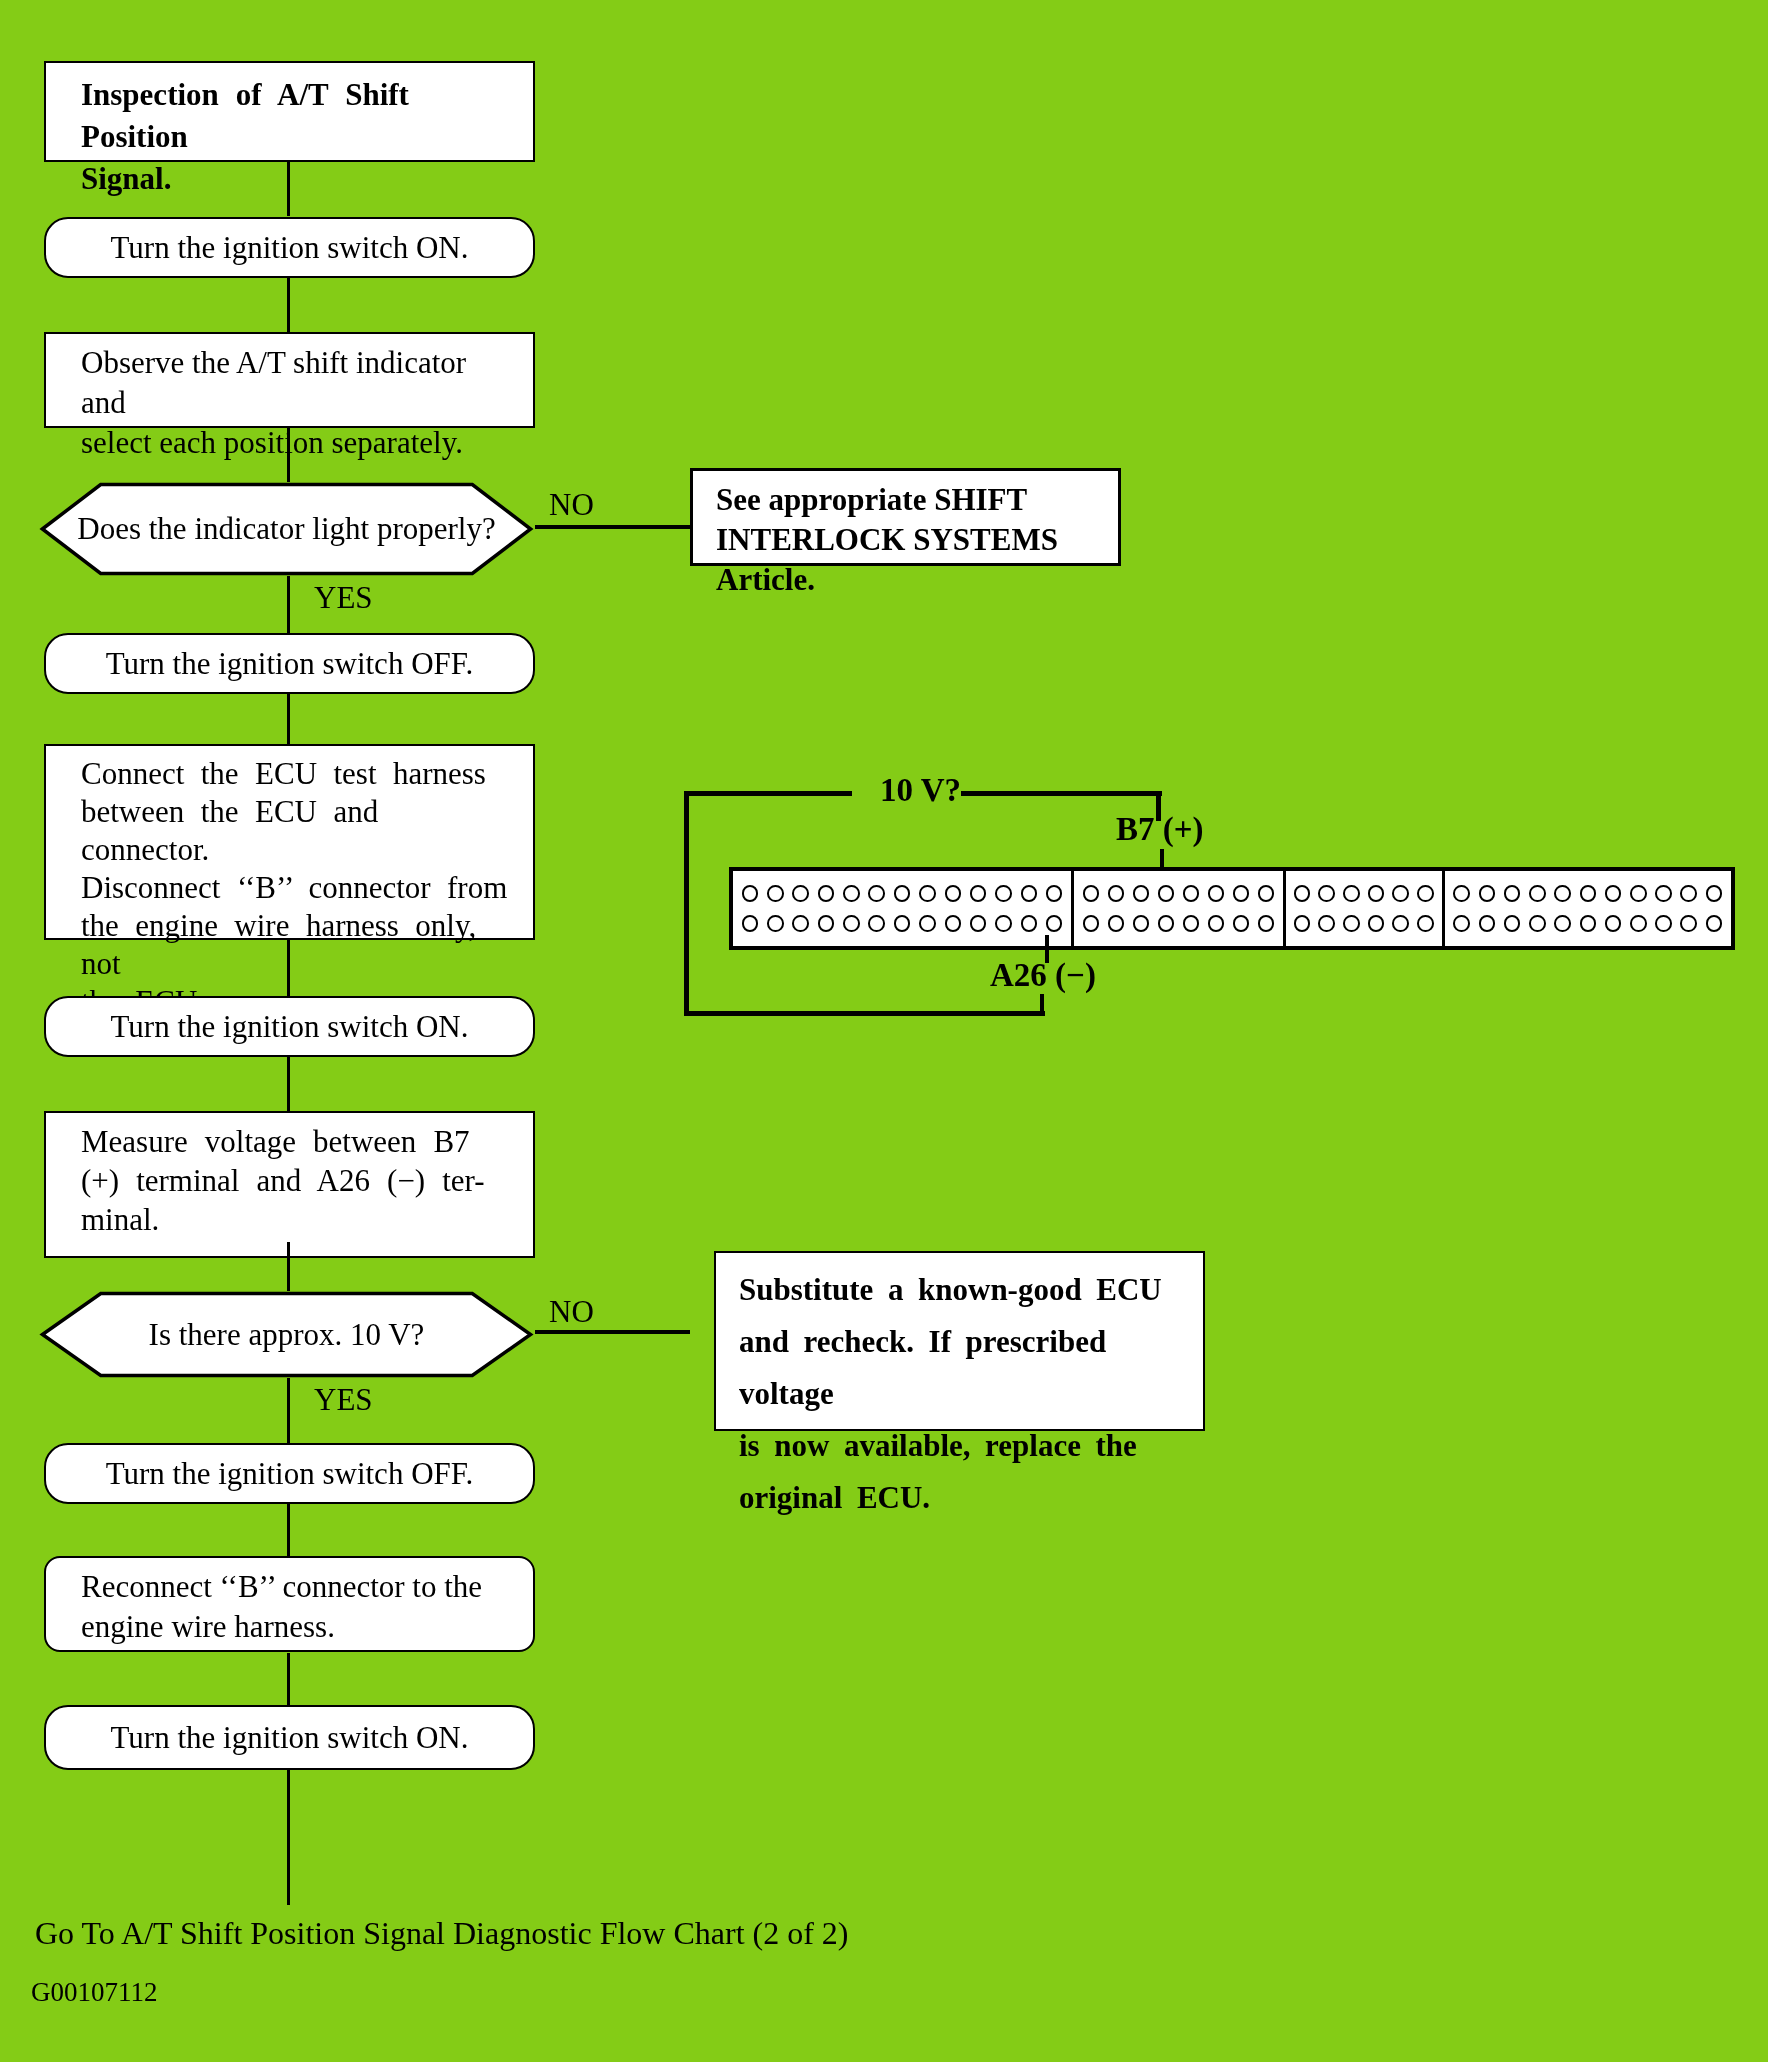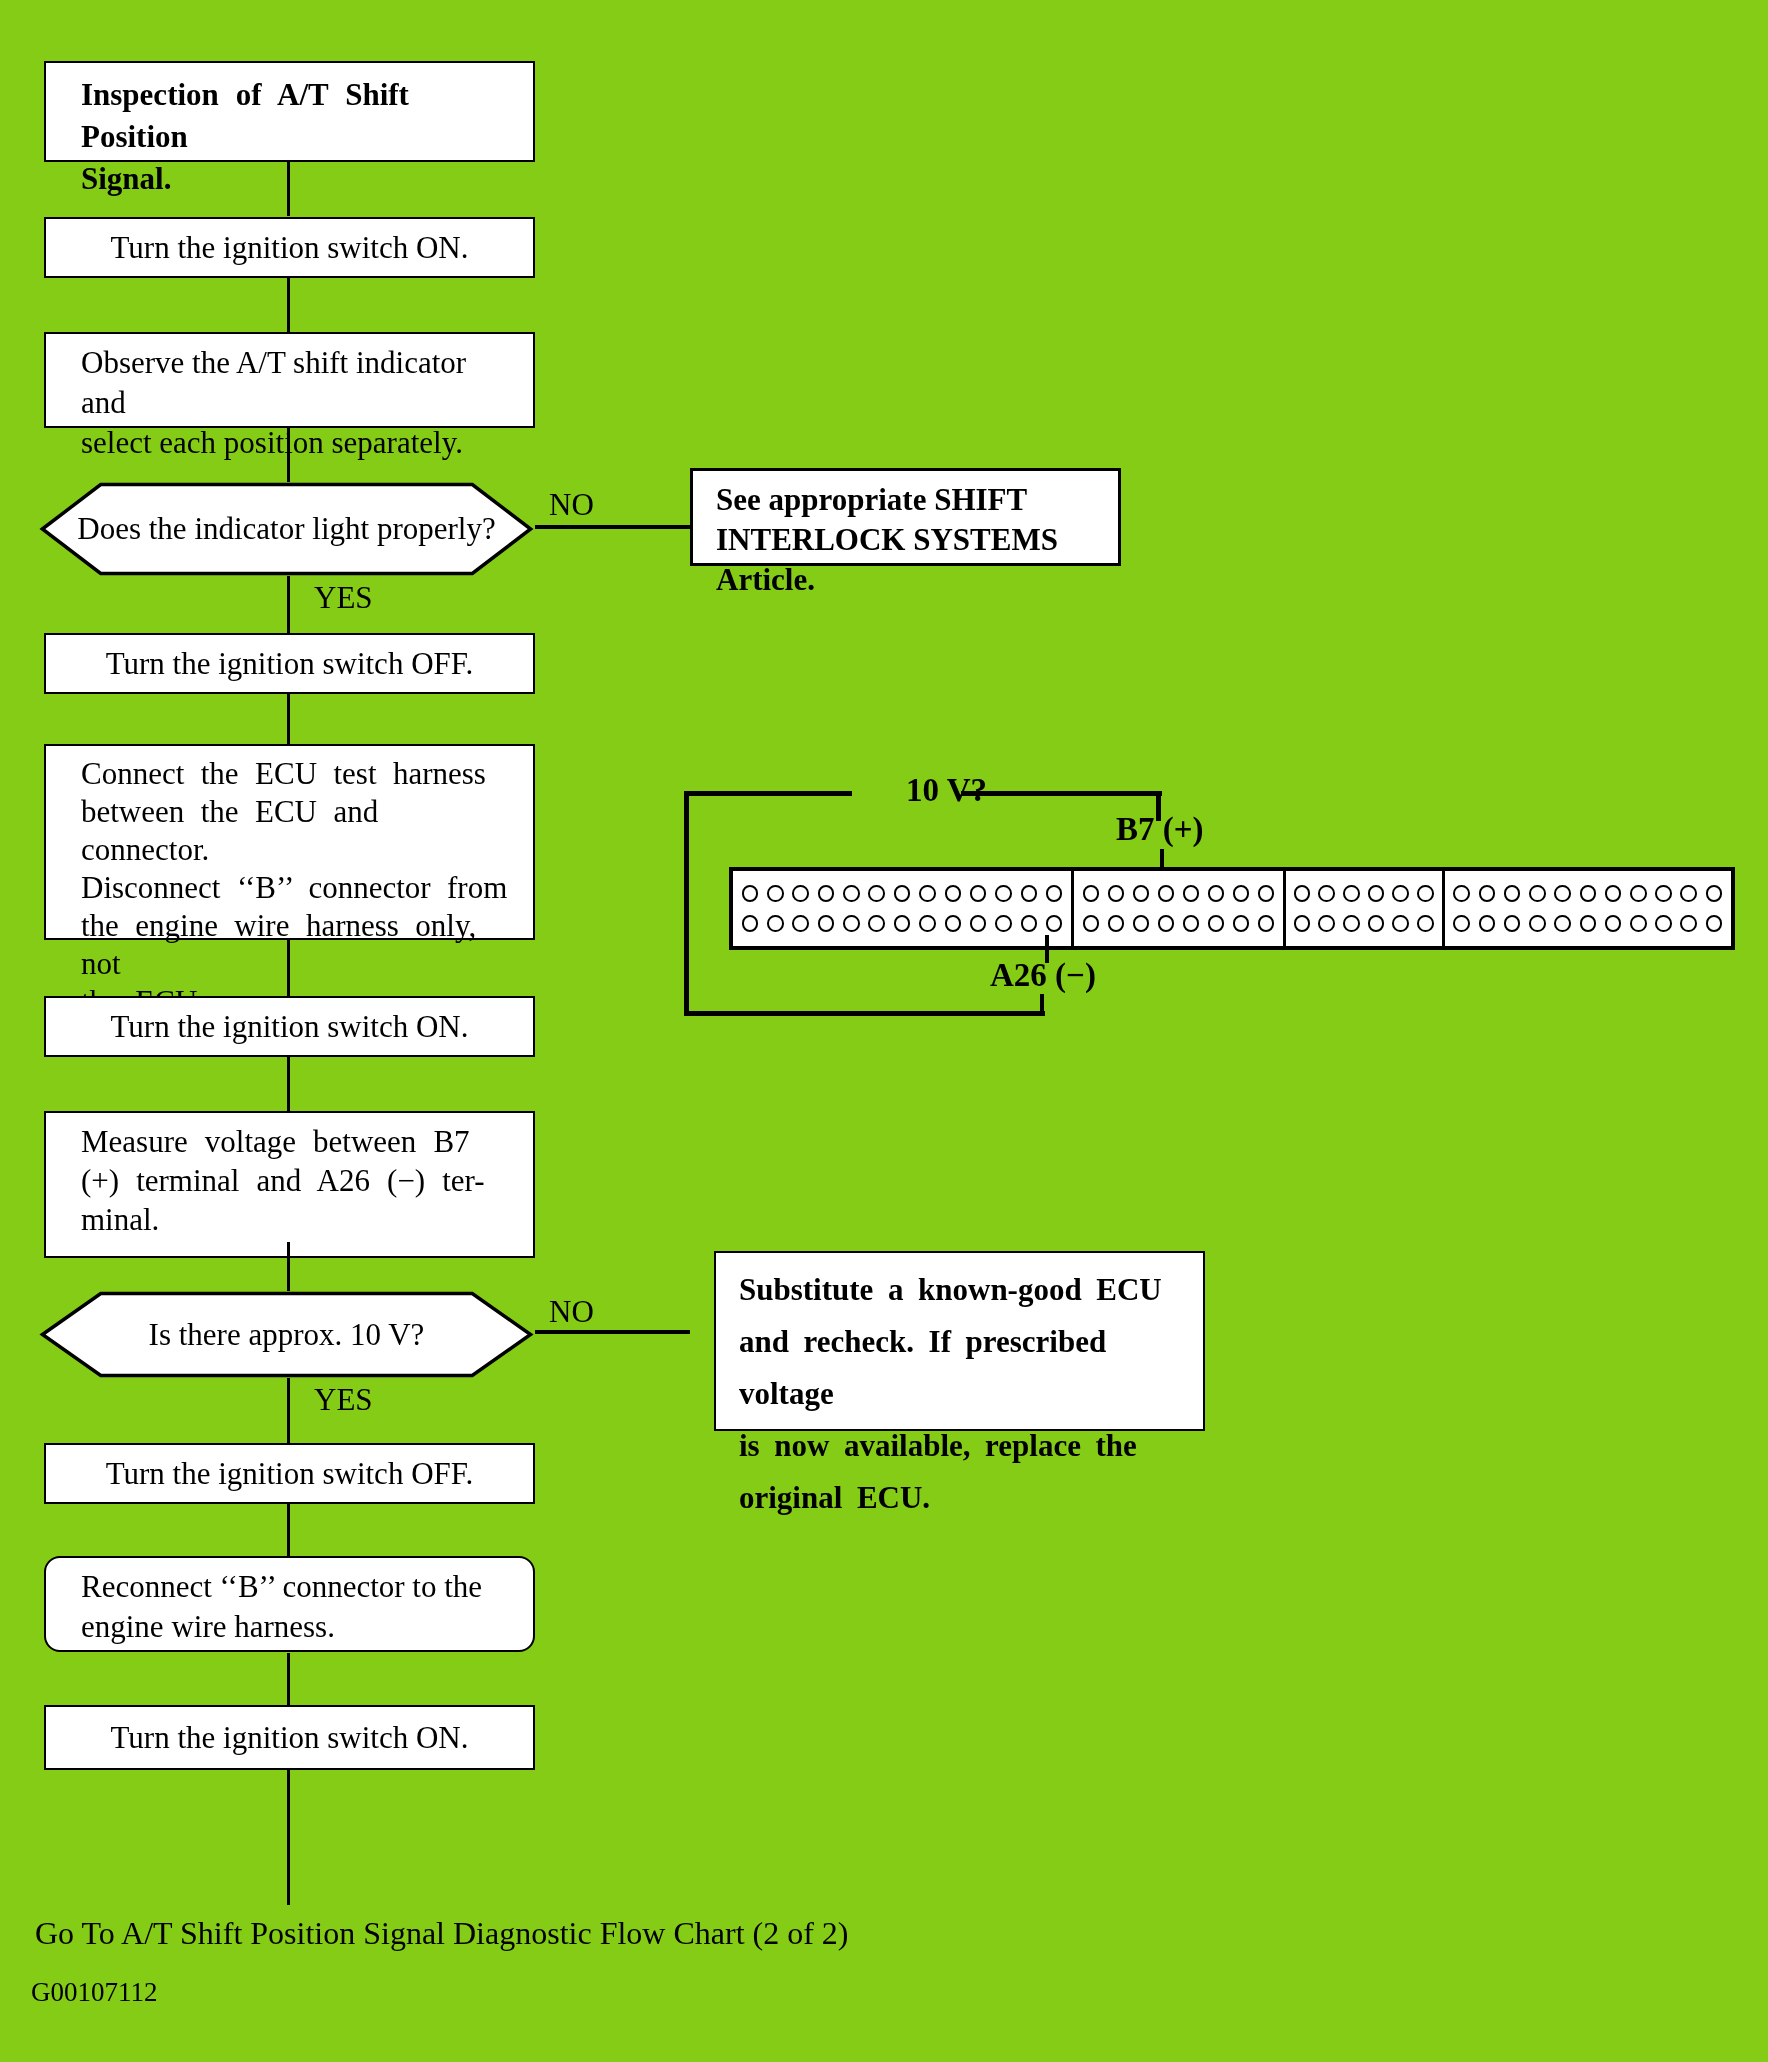--- a/index.html
+++ b/index.html
@@ -5,21 +5,21 @@
   html,body { margin:0; padding:0; background:#ffffff; }
   #canvas {
     position:relative; width:1769px; height:2062px; background:#84cc16;
     font-family:Liberation Serif, serif; color:#000;
   }
   .box {
     position:absolute; box-sizing:border-box; background:#fff;
     border:2.6px solid #000; font-size:31px; color:#000;
   }
   .box.heavy { border-width:3.5px; }
-  .single { display:flex; align-items:center; justify-content:center; }
+  .single { display:flex; align-items:center; justify-content:center;border-radius:24px; }
   .multi  { white-space:pre-line; }
   .bold   { font-weight:bold; }
   .vline, .hline { position:absolute; background:#000; }
   .lbl { position:absolute; font-size:31px; }
   .blbl { position:absolute; font-size:33px; font-weight:bold; white-space:nowrap; }
   .hexwrap { position:absolute; }
   .hexwrap svg { position:absolute; left:0; top:0; }
   .hextext {
     position:absolute; left:0; top:0; right:0; bottom:0;
     display:flex; align-items:center; justify-content:center; font-size:31px;
@@ -122,21 +122,21 @@
 engine wire harness.</div>
 
   <div class="vline" style="left:287px; top:1653px; width:2.6px; height:52px;"></div>
 
   <div class="box single" style="left:44px; top:1705px; width:491px; height:65px;">Turn the ignition switch ON.</div>
 
   <div class="vline" style="left:287px; top:1770px; width:2.6px; height:135px;"></div>
 
   <div class="vline" style="left:684px; top:791px; width:5.2px; height:225px;"></div>
   <div class="hline" style="left:684px; top:791px; width:168px; height:5.2px;"></div>
-  <div class="blbl" style="left:906px; top:772px;">10 V?</div>
+  <div class="blbl" style="left:880px; top:772px;">10 V?</div>
   <div class="hline" style="left:961px; top:791px; width:201px; height:5.2px;"></div>
   <div class="vline" style="left:1156px; top:791px; width:5.2px; height:30px;"></div>
 
   <div class="blbl" style="left:1116px; top:811px;">B7 (+)</div>
   <div class="vline" style="left:1160px; top:849px; width:4.4px; height:40px;"></div>
 
   <div class="connector">
       <div class="cn-sec" style="flex-grow: 13; flex-basis: 0px;">
         <div class="pin-row">
           <span class="pin"></span>

